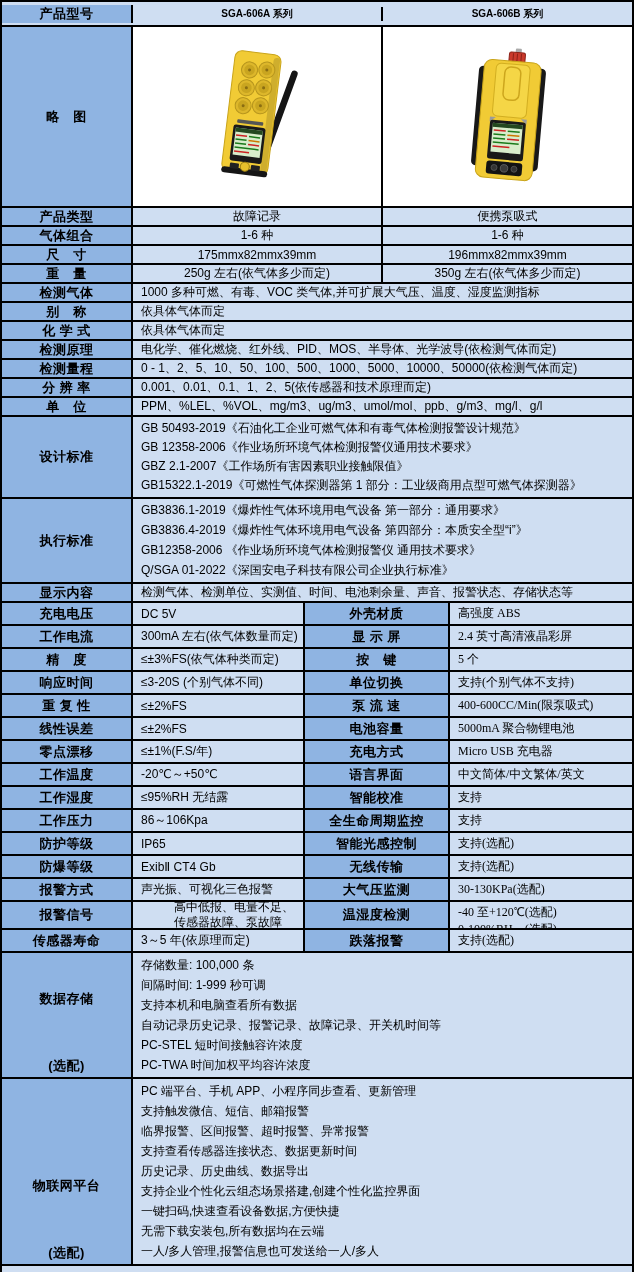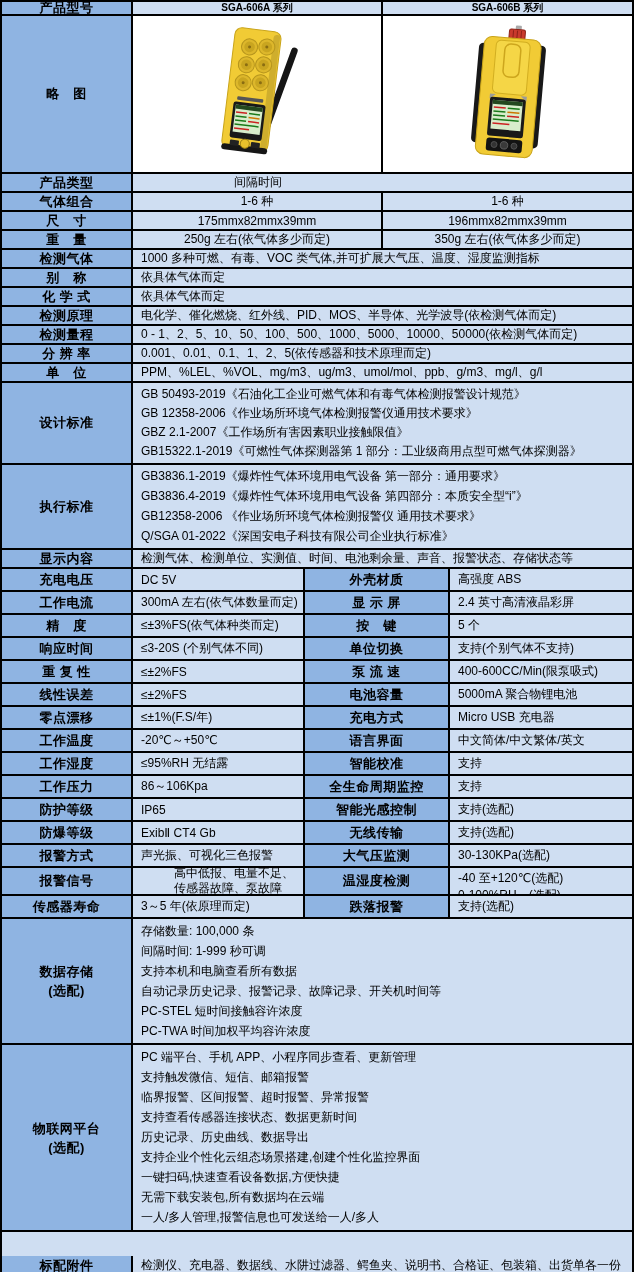--- a/index.html
+++ b/index.html
@@ -12,33 +12,33 @@
   .lbl{background:#8FB4E2;justify-content:center;text-align:center;font-weight:bold;font-size:13px;letter-spacing:0.5px;}
   .val{background:#CFDEF2;font-size:12px;padding:0 8px;white-space:nowrap;}
   .center{justify-content:center;padding:0 4px;}
   .img{background:#ffffff;justify-content:center;padding:0;}
   .w-label{width:131px;min-width:131px;}
   .w-a{width:250px;min-width:250px;}
   .w-b{flex:1;}
   .w-rest{flex:1;}
   .w-v1{width:172px;min-width:172px;}
   .w-l2{width:145px;min-width:145px;}
-  .w-v2{flex:1;}
-  .r-head{height:14px;}
-  .r-sketch{height:158px;}
+  .w-v2{flex:1;font-family:Liberation Serif, serif;}
+  .r-head{height:25px;align-items:center;}
+  .r-sketch{height:181px;}
   .r-s{height:19px;}
   .r-q{height:23px;}
   .h42{height:28px;}
   .h82{height:82px;}
   .h85{height:85px;}
   .h126{height:126px;}
   .h187{height:187px;}
   .lines{flex-direction:column;align-items:stretch;justify-content:space-around;padding:2px 8px;}
   .lines .line{white-space:nowrap;}
-  .lbl.lines{align-items:center;justify-content:center;padding:2px 0;}
+  .lbl.lines{align-items:center;justify-content:flex-end;padding:2px 0;gap:48px;}
   .lbl.lines .line{line-height:19px;}
   .wrap{white-space:normal;line-height:15px;padding-left:41px;}
   .hdr-val{font-weight:bold;font-size:10px;}
 </style>
 </head>
 <body>
 
 <div class="table">
 
   <div class="row r-head">
@@ -125,21 +125,22 @@
           <circle cx="121" cy="243" r="7.5" fill="#3A3A3A" stroke="#6A6A6A" stroke-width="1.5"></circle>
           <circle cx="141" cy="243" r="6" fill="#333" stroke="#5A5A5A" stroke-width="1.5"></circle>
         </g>
       </svg>
     </div>
   </div>
 
   <div id="top-rows">
       <div class="row r-s">
         <div class="cell lbl w-label">产品类型</div>
-        <div class="cell val center w-a">间隔时间</div>
+        <div class="cell val center w-a">故障记录</div>
+        <div class="cell val center w-b">便携泵吸式</div>
       </div>
       <div class="row r-s">
         <div class="cell lbl w-label">气体组合</div>
         <div class="cell val center w-a">1-6 种</div>
         <div class="cell val center w-b">1-6 种</div>
       </div>
       <div class="row r-s">
         <div class="cell lbl w-label">尺　寸</div>
         <div class="cell val center w-a">175mmx82mmx39mm</div>
         <div class="cell val center w-b">196mmx82mmx39mm</div>

